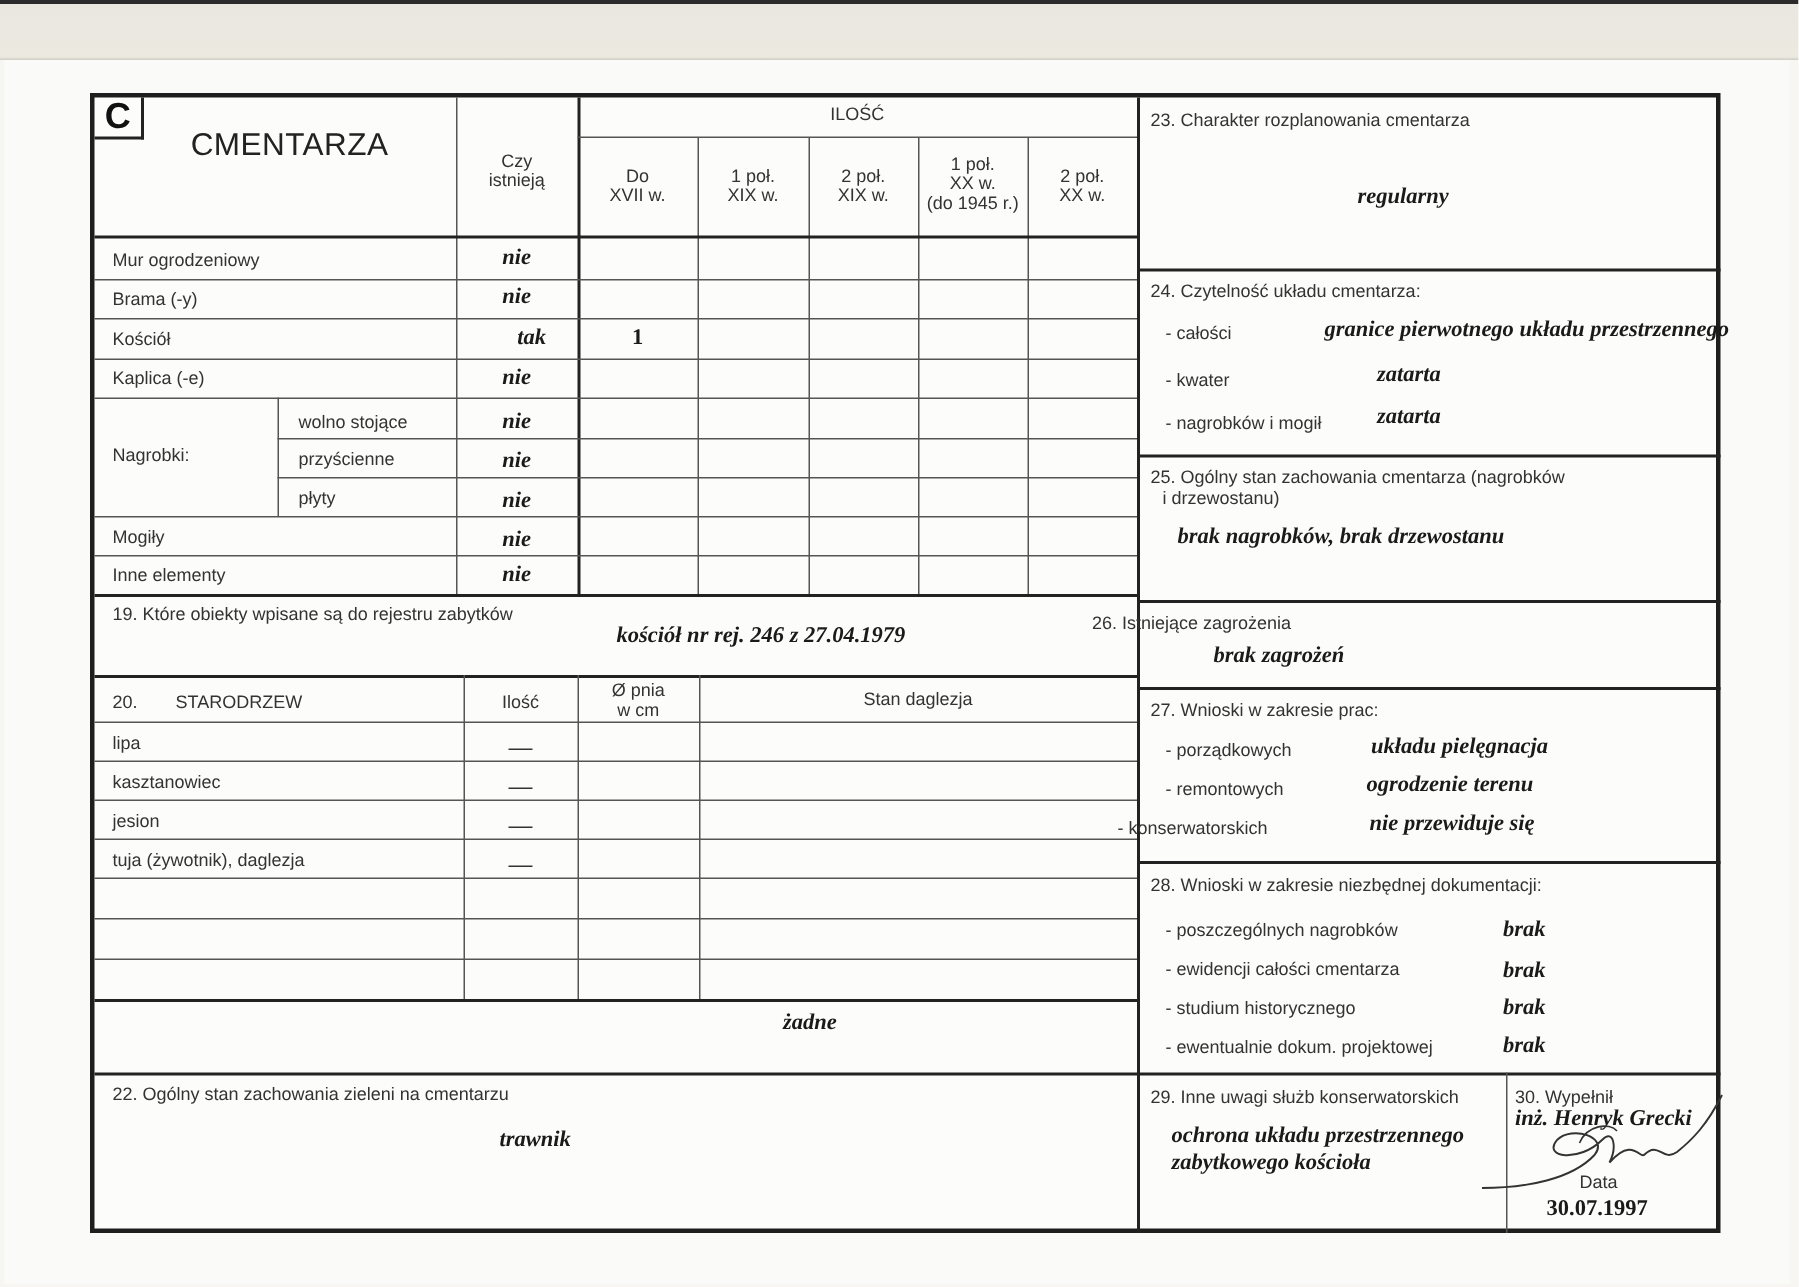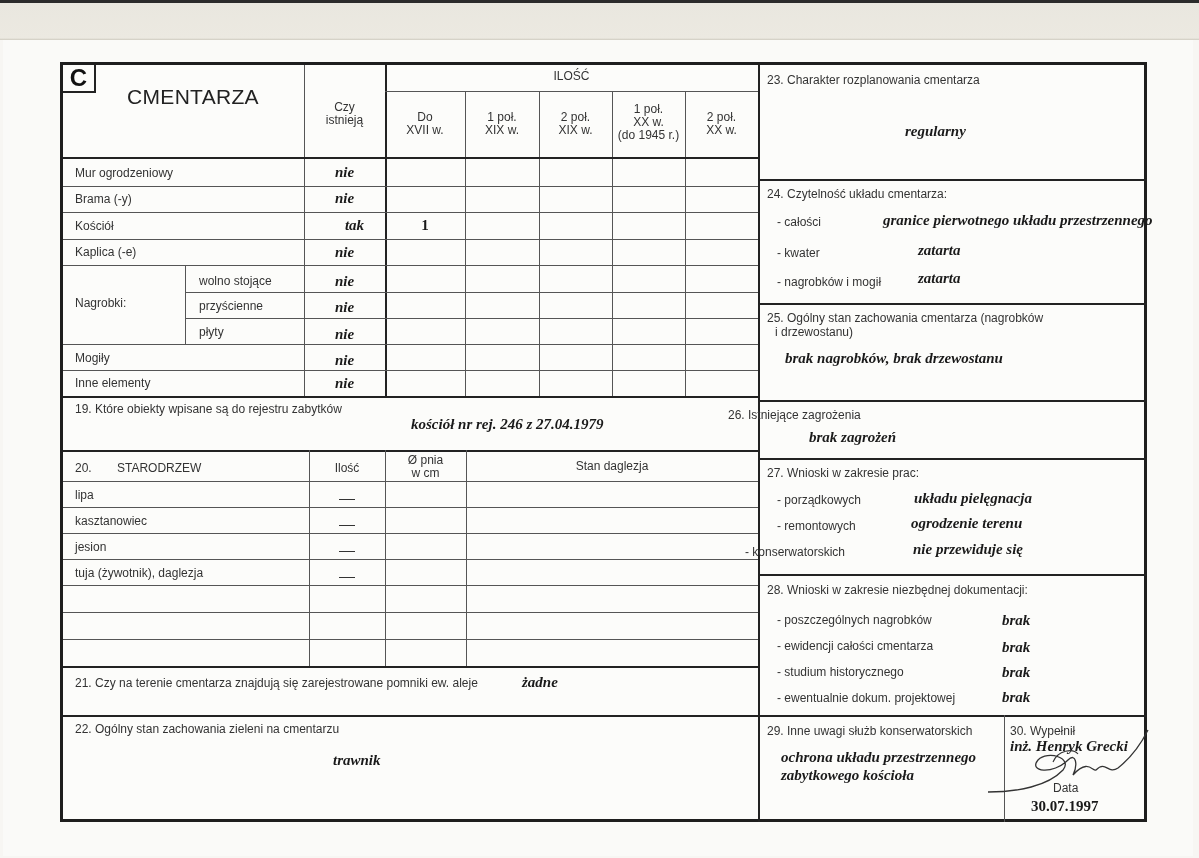--- a/index.html
+++ b/index.html
@@ -157,21 +157,20 @@
   <div class="lbl" style="left:12px; top:423px;">lipa</div>
   <div class="lbl" style="left:12px; top:449px;">kasztanowiec</div>
   <div class="lbl" style="left:12px; top:475px;">jesion</div>
   <div class="lbl" style="left:12px; top:501px;">tuja (żywotnik), daglezja</div>
 
   <div class="dash" style="left:276px; top:434px;"></div>
   <div class="dash" style="left:276px; top:460px;"></div>
   <div class="dash" style="left:276px; top:486px;"></div>
   <div class="dash" style="left:276px; top:512px;"></div>
 
-  <div class="lbl" style="left:12px; top:611px;">21. Czy na terenie cmentarza znajdują się zarejestrowane pomniki ew. aleje</div>
   <div class="hand" style="left:459px; top:609px;">żadne</div>
   <div class="hl b" style="left:0; top:650px; width:695px;"></div>
 
   <div class="lbl" style="left:12px; top:657px;">22. Ogólny stan zachowania zieleni na cmentarzu</div>
   <div class="hand" style="left:270px; top:687px;">trawnik</div>
 
   <div class="lbl" style="left:704px; top:8px;">23. Charakter rozplanowania cmentarza</div>
   <div class="hand" style="left:842px; top:58px;">regularny</div>
   <div class="hl b" style="left:697px; top:114px; width:387px;"></div>
 

